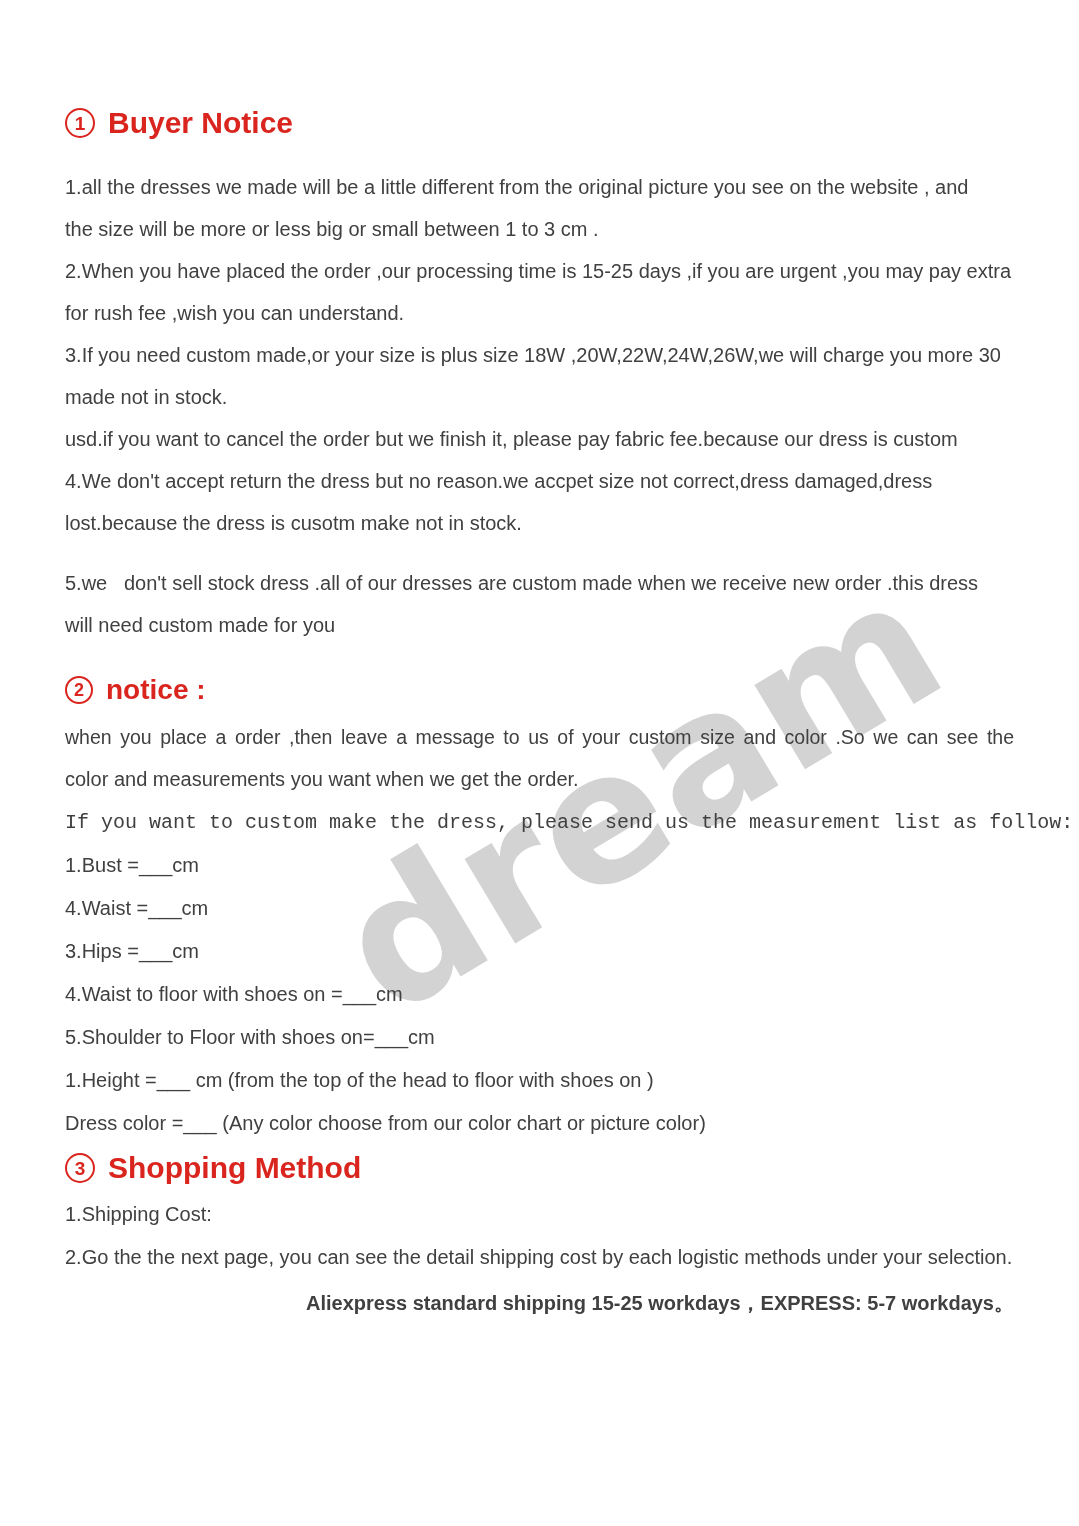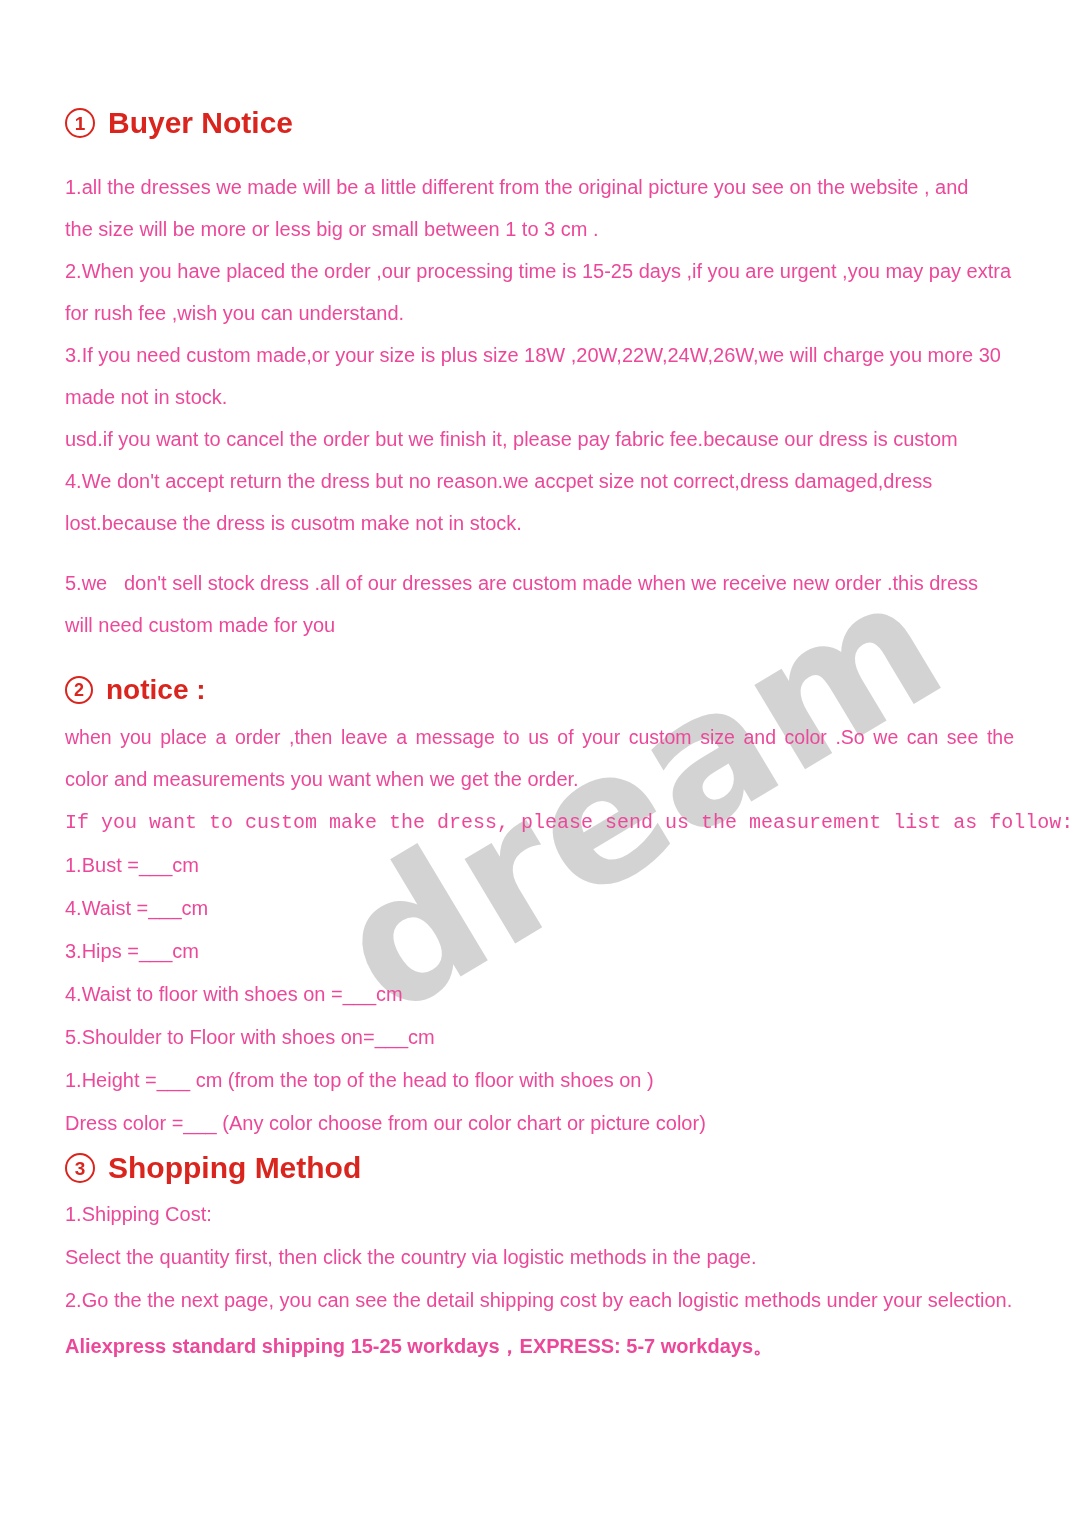--- a/index.html
+++ b/index.html
@@ -66,42 +66,42 @@
     font-weight: bold;
     flex: 0 0 auto;
     line-height: 1;
   }
   .h2 .circ { width: 28px; height: 28px; font-size: 18px; }
 
   .line {
     font-size: 20px;
     line-height: 42px;
     height: 42px;
-    color: #ec4899;
+    color: #404040;
     white-space: pre;
   }
 
   .block-bn   { margin-top: 26px; }
   .gap-top    { margin-top: 18px; }
 
   .block-para { margin-top: 10px; }
   .jline {
     white-space: normal;
     font-size: 19.5px;
     text-align: justify;
     text-align-last: justify;
     overflow: hidden;
   }
   .intro { margin-top: 2px; font-family: Liberation Mono, monospace; }
 
   .block-meas .line { line-height: 43px; height: 43px; }
 
   .block-ship { margin-top: 8px; }
   .block-ship .line { line-height: 43px; height: 43px; }
-  .bold { font-weight: bold; margin-top: 3px; }
+  .bold { font-weight: bold; margin-top: 3px; text-align: right; }
 </style>
 </head>
 <body>
 
 <div class="page">
 
   <div class="watermark">dream</div>
 
   <div class="content">
 
@@ -146,19 +146,18 @@
       <div class="line">Dress color =___ (Any color choose from our color chart or picture color)</div>
     </div>
 
     <div class="h h3">
       <span class="circ">3</span>
       <span>Shopping Method</span>
     </div>
 
     <div class="block-ship">
       <div class="line">1.Shipping Cost:</div>
-      <div class="line">Select the quantity first, then click the country via logistic methods in the page.</div>
       <div class="line">2.Go the the next page, you can see the detail shipping cost by each logistic methods under your selection.</div>
       <div class="line bold">Aliexpress standard shipping 15-25 workdays，EXPRESS: 5-7 workdays。</div>
     </div>
 
   </div>
 </div>
 
 </body></html>

